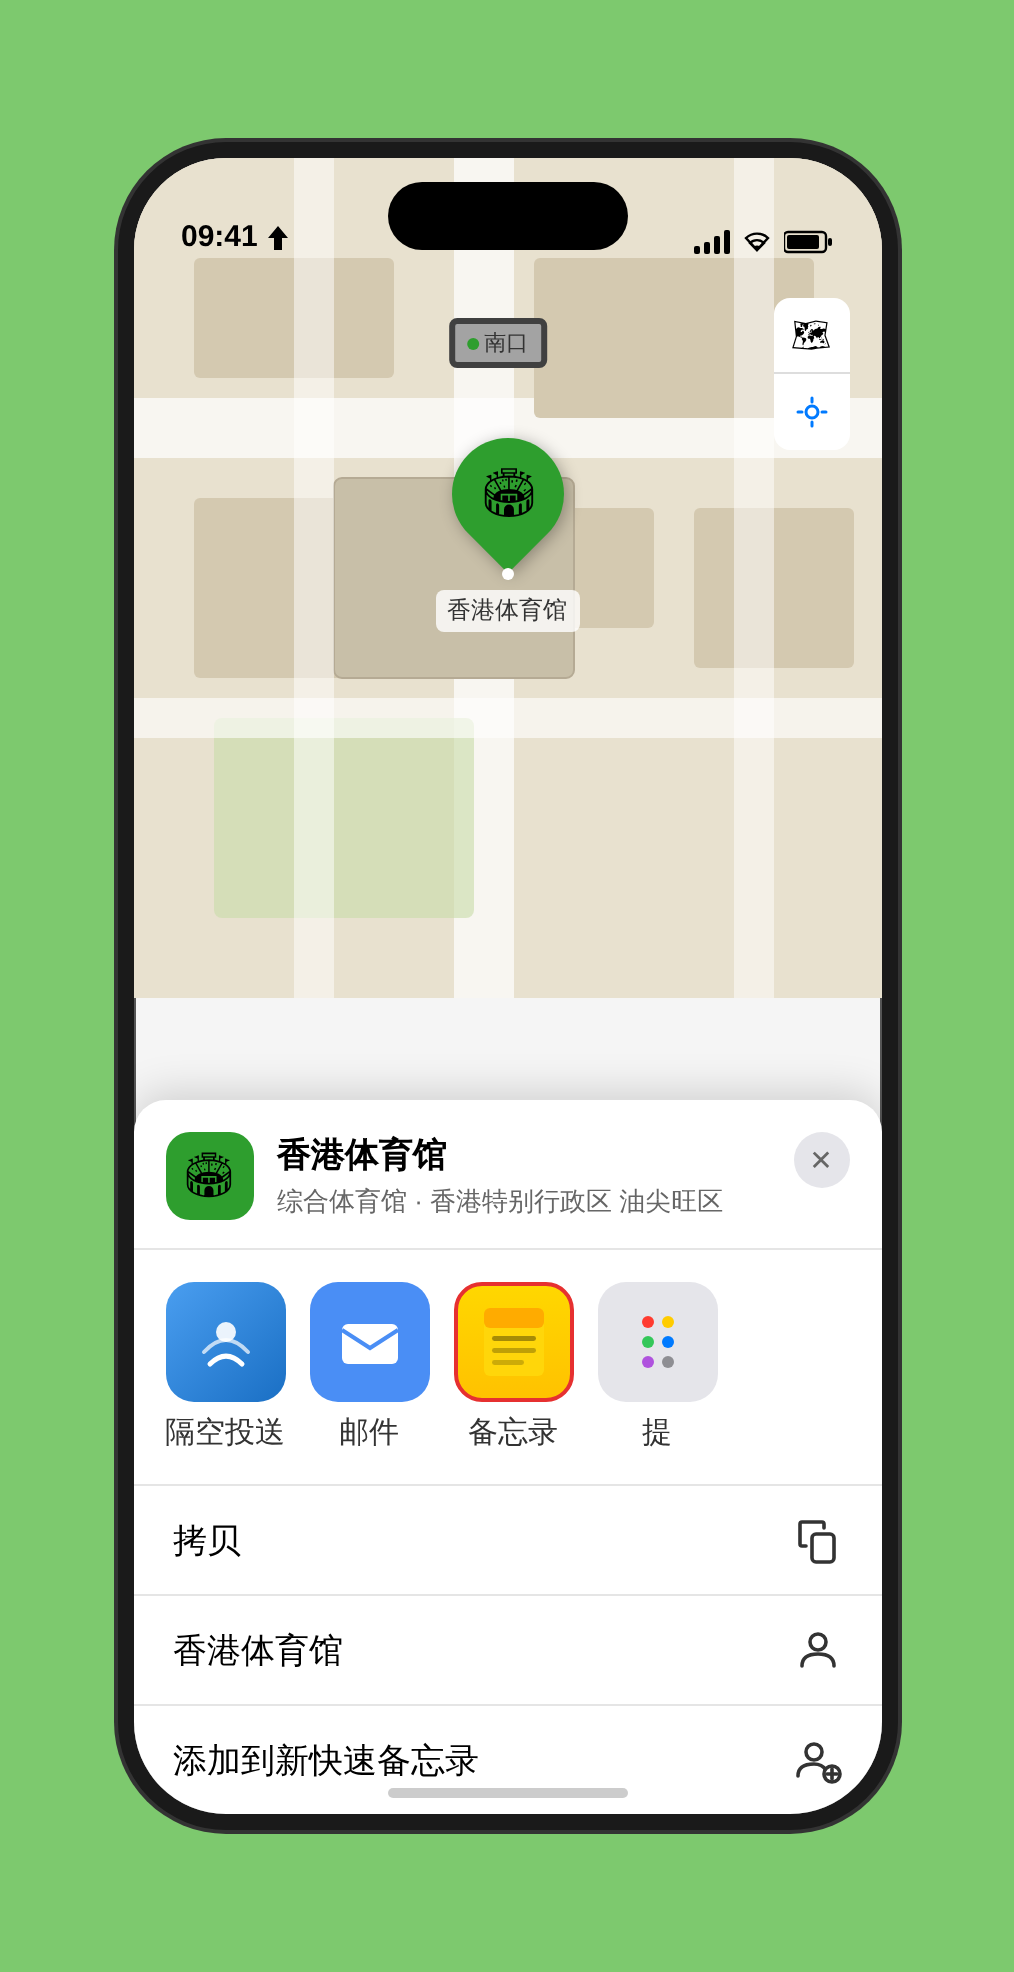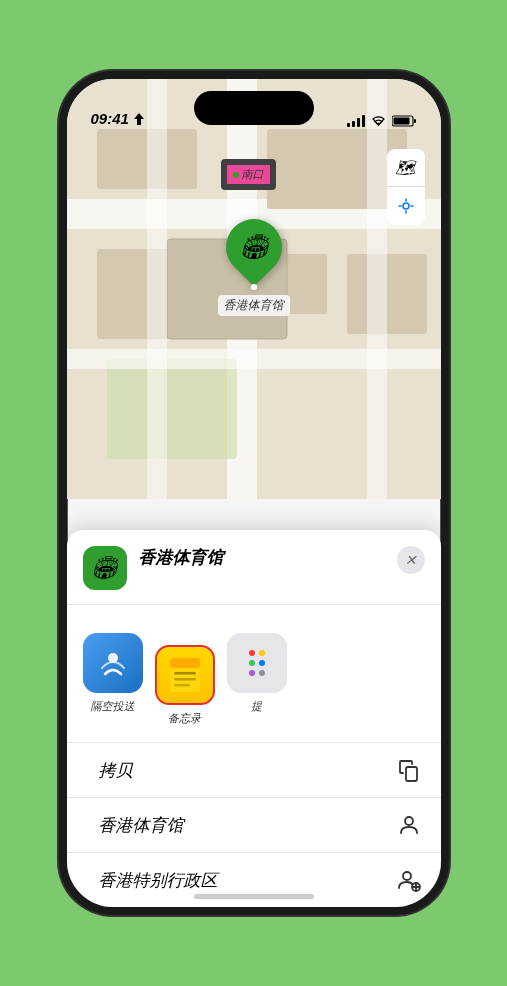--- a/index.html
+++ b/index.html
@@ -16,21 +16,20 @@
 
     .phone {
       width: 390px;
       height: 844px;
       background: #f5f5f5;
       border-radius: 54px;
       border: 8px solid #1a1a1a;
       overflow: hidden;
       position: relative;
       box-shadow: 0 0 0 2px #333, inset 0 0 0 1px #555;
-      font-style: italic;
     }
 
     
     .dynamic-island {
       position: absolute;
       top: 12px;
       left: 50%;
       transform: translateX(-50%);
       width: 120px;
       height: 34px;
@@ -171,26 +170,26 @@
       padding: 2px 6px;
       border-radius: 4px;
     }
 
     
     .map-label {
       position: absolute;
       top: 80px;
       left: 50%;
       transform: translateX(-60%);
-      background: #ec4899;
+      background: #a3a3a3;
       font-size: 11px;
       padding: 2px 6px;
       border-radius: 4px;
       color: #333;
-      border: 6px solid #404040;
+      border: 3px solid #404040;
       display: flex;
       align-items: center;
       gap: 3px;
     }
 
     .map-label-dot {
       width: 6px;
       height: 6px;
       background: #2e9e2e;
       border-radius: 50%;
@@ -305,21 +304,21 @@
     .share-icon-wrap.notes {
       background: linear-gradient(180deg, #ffd700 0%, #ffc200 100%);
       border: 2px solid #e63030;
     }
 
     .share-icon-wrap.more {
       background: #e5e5ea;
     }
 
     .share-label {
-      font-size: 11px;
+      font-size: 15px;
       color: #333;
       text-align: left;
     }
 
     
     .action-list {
       padding: 0;
     }
 
     .action-item {
@@ -331,21 +330,20 @@
       cursor: pointer;
     }
 
     .action-item:last-child {
       border-bottom: none;
     }
 
     .action-label {
       font-size: 17px;
       color: #000;
-      margin-left: 12px;
     }
 
     
     .home-indicator {
       position: absolute;
       bottom: 8px;
       left: 50%;
       transform: translateX(-50%);
       width: 120px;
       height: 5px;
@@ -476,40 +474,50 @@
   </div>
 
   <div class="bottom-sheet">
 
     <div class="venue-header">
       <div class="venue-icon">
         <span>🏟</span>
       </div>
       <div class="venue-info">
         <div class="venue-name">香港体育馆</div>
+        <div class="venue-subtitle">综合体育馆 · 香港特别行政区 油尖旺区</div>
       </div>
       <div class="close-btn">✕</div>
     </div>
 
     <div class="share-row">
 
       <div class="share-item">
         <div class="share-icon-wrap airdrop">
           <svg width="34" height="34" viewBox="0 0 34 34">
             <circle cx="17" cy="12" r="5" fill="white" opacity="0.9"></circle>
             <path d="M9 28 Q17 20 25 28" fill="none" stroke="white" stroke-width="2.5" stroke-linecap="round"></path>
             <path d="M6 22 Q17 10 28 22" fill="none" stroke="white" stroke-width="2" stroke-linecap="round" opacity="0.7"></path>
           </svg>
         </div>
         <span class="share-label">隔空投送</span>
       </div>
 
 
-
-      <div class="share-item" style="position:relative;margin-top:24px;">
+      <div class="share-item">
+        <div class="share-icon-wrap mail">
+          <svg width="36" height="36" viewBox="0 0 36 36">
+            <rect x="4" y="9" width="28" height="20" rx="3" fill="white"></rect>
+            <path d="M4 12 L18 21 L32 12" fill="none" stroke="#4a8ef5" stroke-width="2"></path>
+          </svg>
+        </div>
+        <span class="share-label">邮件</span>
+      </div>
+
+      <div class="share-item" style="position:relative;">
         <div class="share-icon-wrap notes" style="border: 2.5px solid #e63030;">
           <svg width="42" height="42" viewBox="0 0 42 42">
             <rect x="6" y="4" width="30" height="34" rx="3" fill="#ffd60a"></rect>
             <rect x="6" y="4" width="30" height="10" rx="3" fill="#ffab00"></rect>
             <rect x="10" y="18" width="22" height="2.5" rx="1.2" fill="rgba(0,0,0,0.35)"></rect>
             <rect x="10" y="24" width="22" height="2.5" rx="1.2" fill="rgba(0,0,0,0.25)"></rect>
             <rect x="10" y="30" width="16" height="2.5" rx="1.2" fill="rgba(0,0,0,0.2)"></rect>
           </svg>
         </div>
         <span class="share-label">备忘录</span>
@@ -549,21 +557,21 @@
 
       <div class="action-item">
         <span class="action-label">香港体育馆</span>
         <svg width="24" height="24" viewBox="0 0 24 24">
           <circle cx="12" cy="8" r="4" fill="none" stroke="#333" stroke-width="1.8"></circle>
           <path d="M4 20 Q4 14 12 14 Q20 14 20 20" fill="none" stroke="#333" stroke-width="1.8" stroke-linecap="round"></path>
         </svg>
       </div>
 
       <div class="action-item">
-        <span class="action-label">香港特别行政区</span>
+        <span class="action-label">添加到新快速备忘录</span>
         <svg width="24" height="24" viewBox="0 0 24 24">
           <circle cx="10" cy="8" r="4" fill="none" stroke="#333" stroke-width="1.8"></circle>
           <path d="M2 20 Q2 14 10 14 Q14 14 16 17" fill="none" stroke="#333" stroke-width="1.8" stroke-linecap="round"></path>
           <circle cx="19" cy="19" r="4" fill="white" stroke="#333" stroke-width="1.8"></circle>
           <line x1="19" y1="16.5" x2="19" y2="21.5" stroke="#333" stroke-width="1.8" stroke-linecap="round"></line>
           <line x1="16.5" y1="19" x2="21.5" y2="19" stroke="#333" stroke-width="1.8" stroke-linecap="round"></line>
         </svg>
       </div>
 
 

